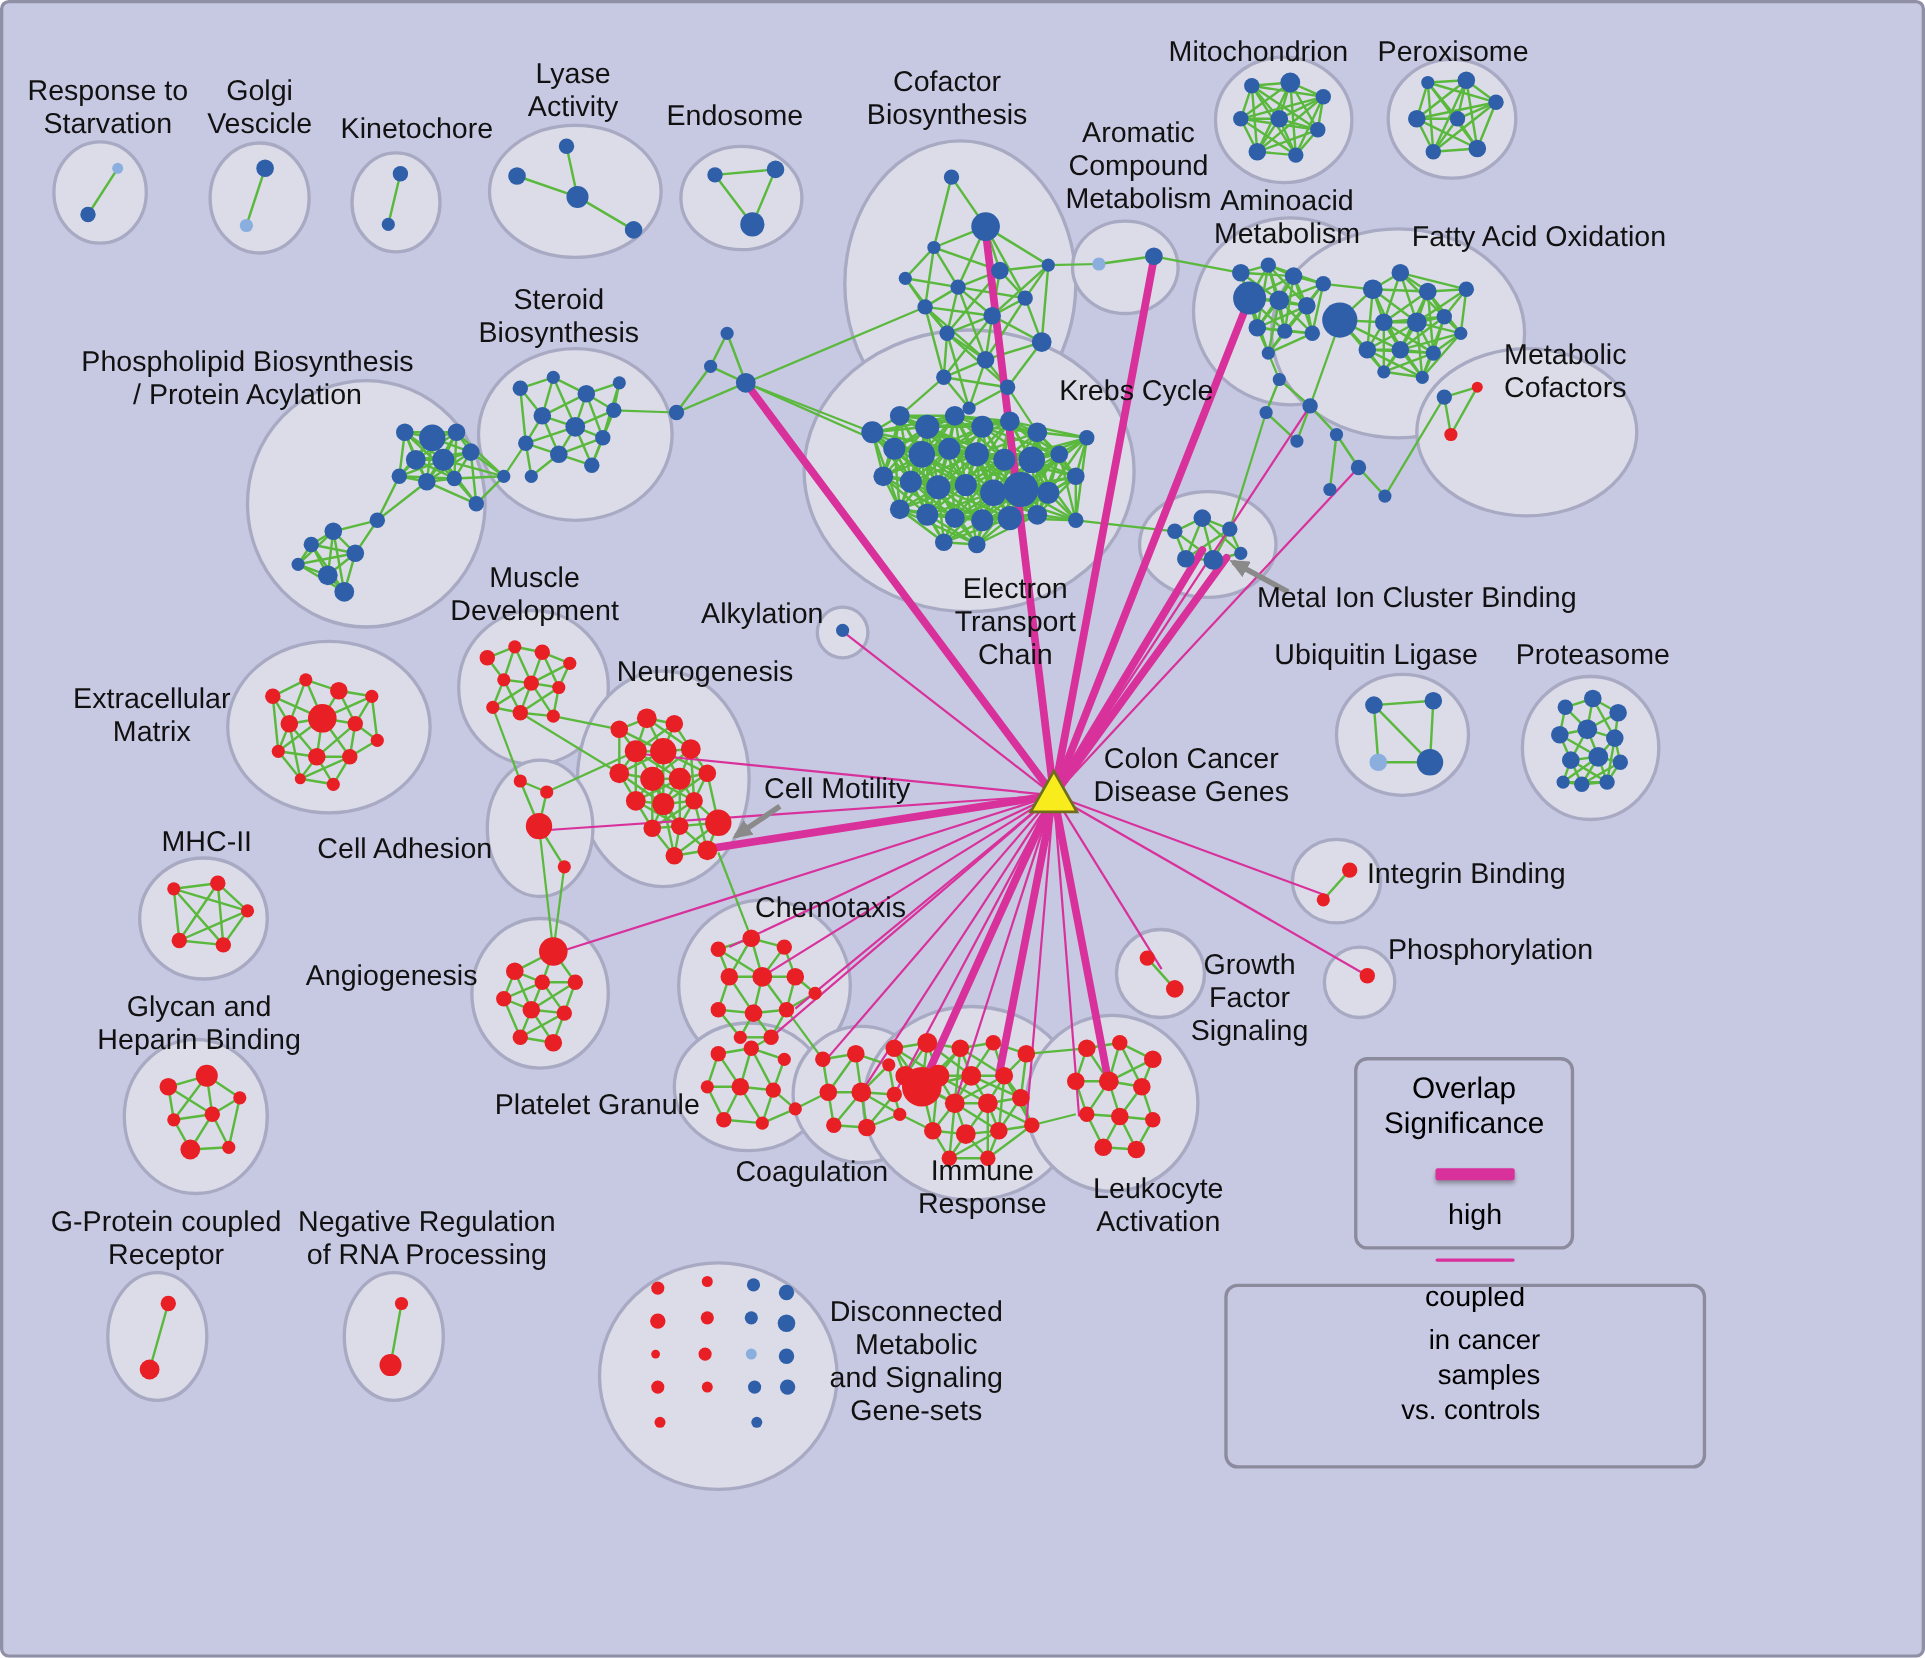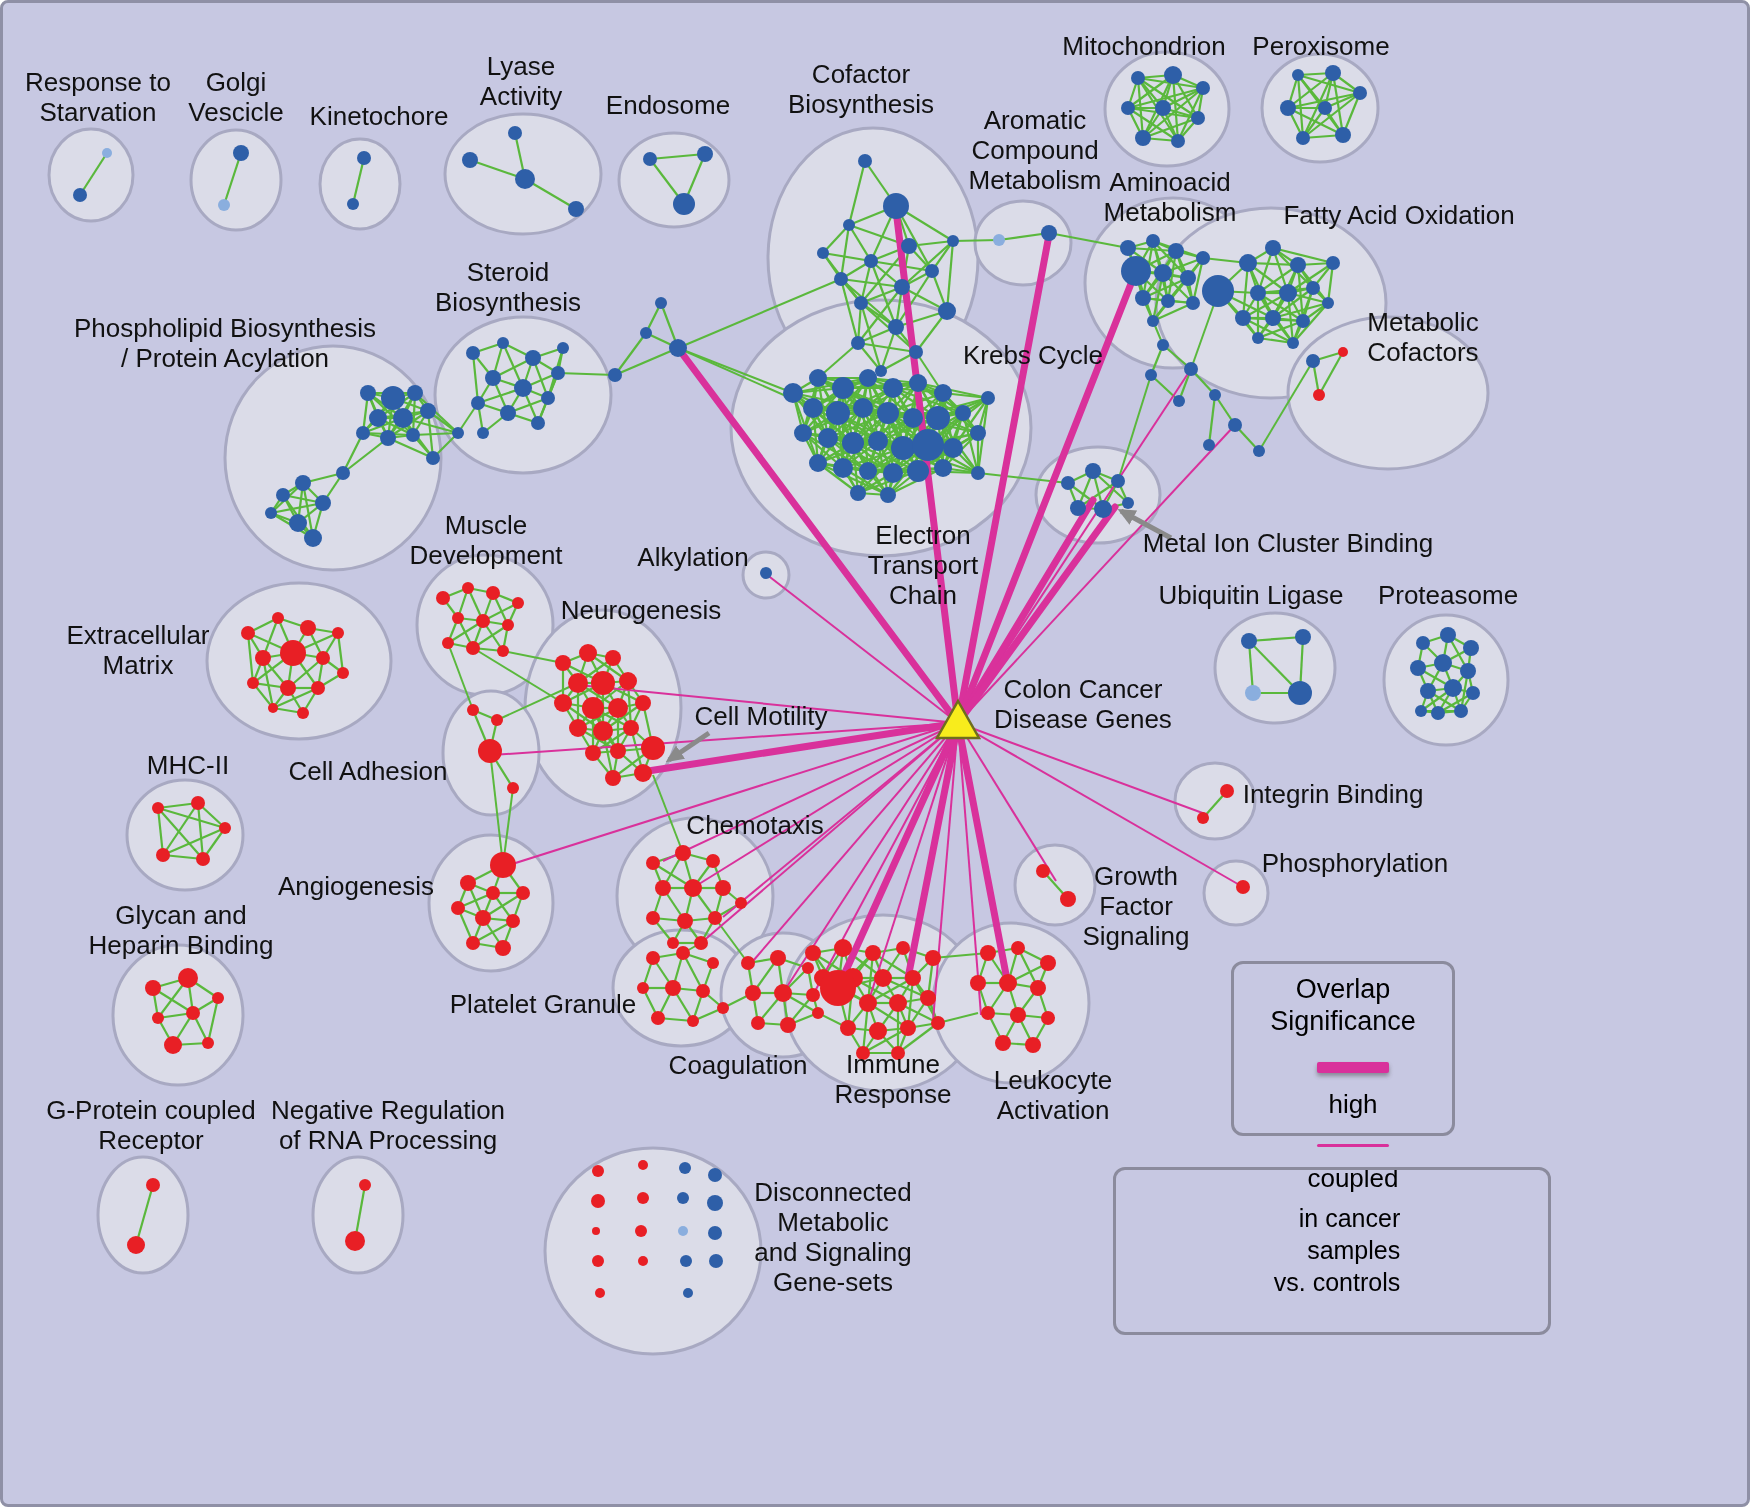--- a/index.html
+++ b/index.html
@@ -9,21 +9,21 @@
     background:var(--background,#c7c8e2);
     border:3px solid var(--figure-border,#8f90a6);
     border-radius:8px; overflow:hidden;
   }
   #network-svg { position:absolute; left:0; top:0; }
   #network-svg text { font-family:"Liberation Sans", sans-serif; fill:var(--label,#111); }
   .legend {
     position:absolute; border:3px solid var(--legend-border,#8b8b9d);
     border-radius:12px; color:#000;
   }
-  .overlap-legend { left:1228px; top:958px; width:224px; height:175px; padding-top:10px; }
+  .overlap-legend { left:1228px; top:958px; width:200px; height:175px; padding-top:10px; }
   .legend-title { text-align:center; font-size:27px; line-height:1.18; }
   .legend-row { display:flex; align-items:center; gap:16px; padding-left:20px; margin-top:24px; font-size:26px;flex-direction:column; }
   .line-sample { width:72px; border-radius:2px; background:var(--edge-magenta,#d9319b); flex:0 0 auto; }
   .line-sample.high { height:11px; box-shadow:0 3px 4px rgba(60,60,60,.45); }
   .line-sample.moderate { height:3px; }
   .enriched-legend { left:1110px; top:1164px; width:438px; height:168px; display:flex; padding:8px 10px 10px 20px; }
   .gradient-col { width:240px; margin-left:28px; display:flex; flex-direction:column; }
   .gradient-col .legend-title { font-size:28px; }
   .gradient-bar { height:46px; width:100%; margin-top:8px; border-radius:2px; }
   .gradient-labels { display:flex; justify-content:space-between; font-size:27px; margin-top:6px; }

